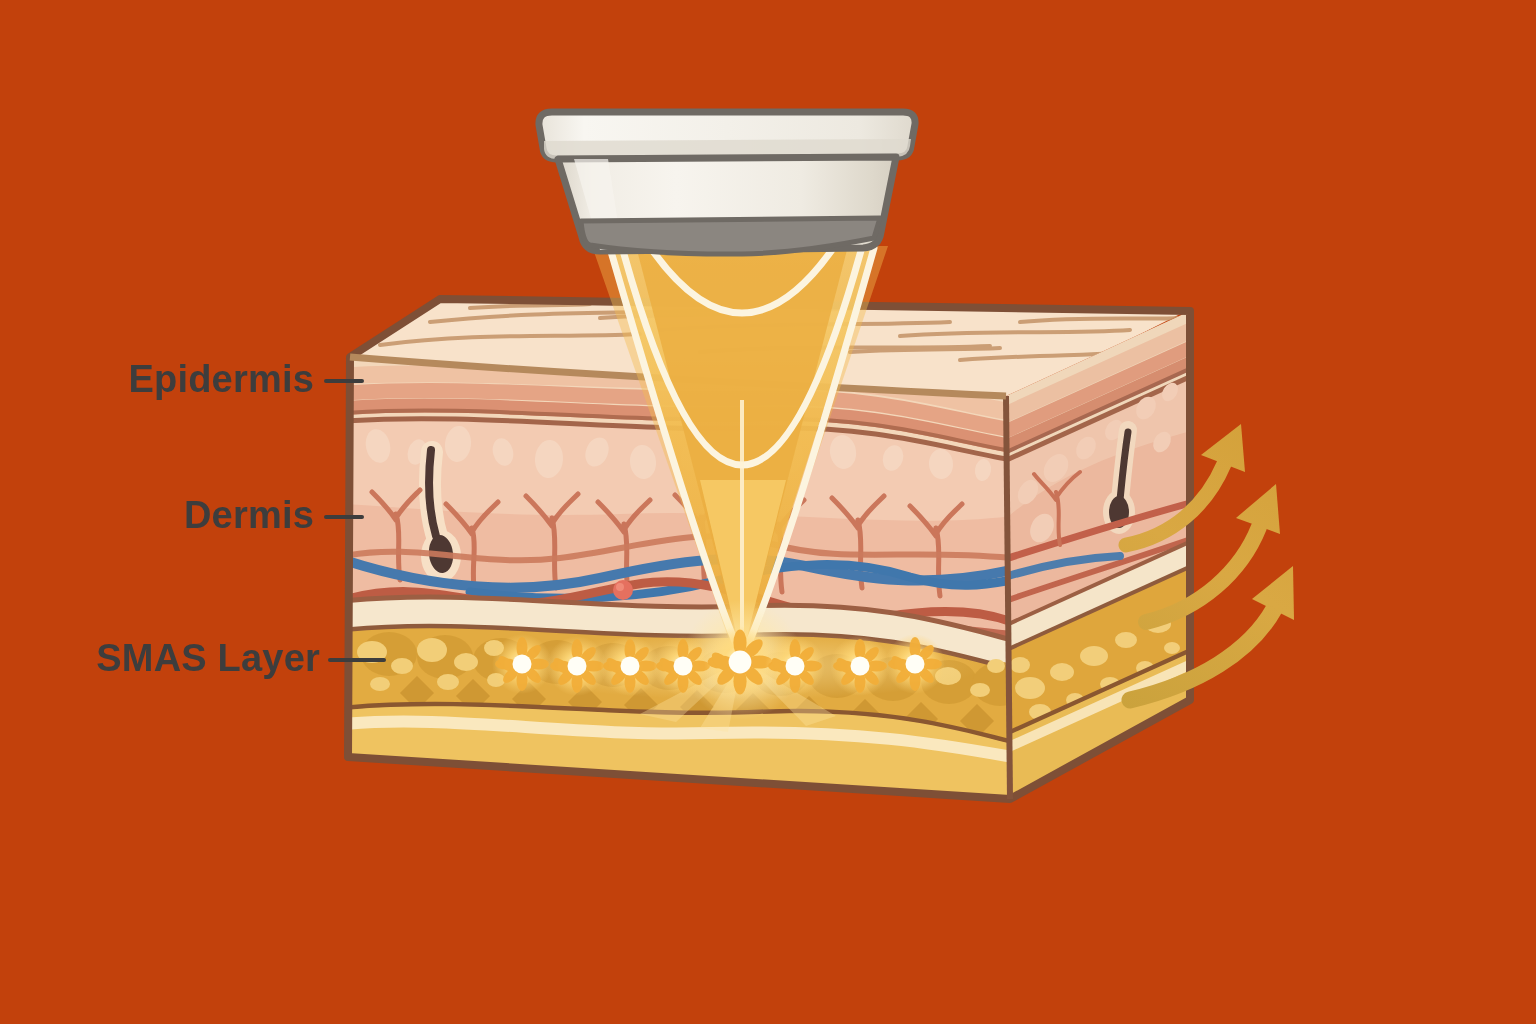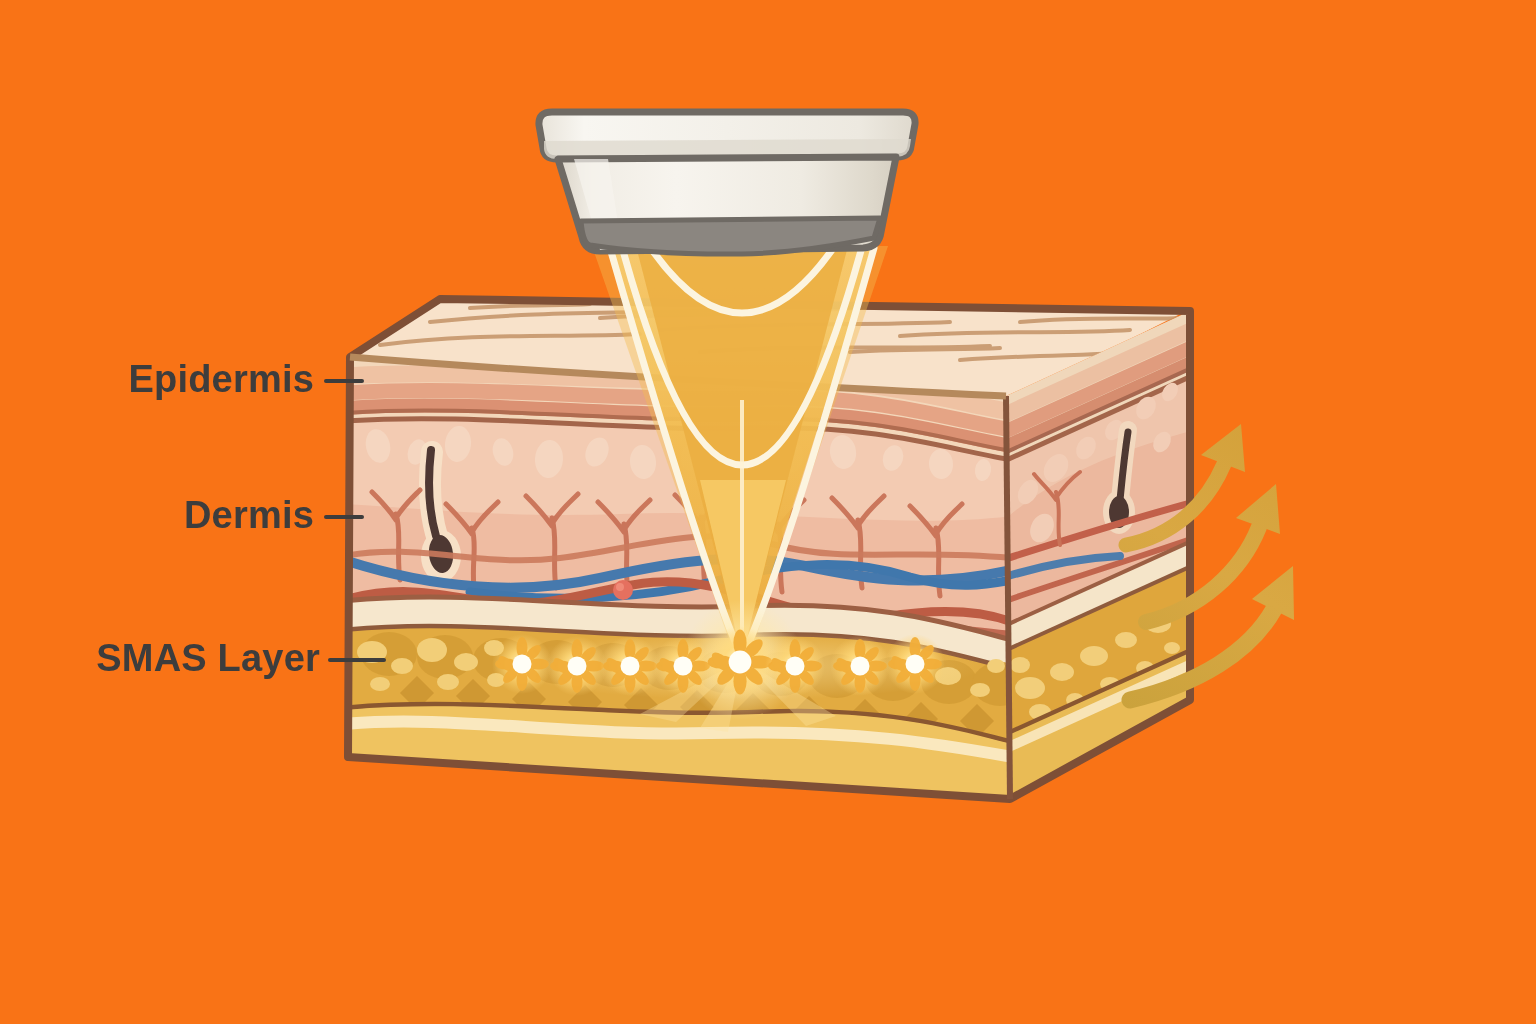--- a/index.html
+++ b/index.html
@@ -1,16 +1,16 @@
 <!DOCTYPE html>
 <html><head>
 <meta charset="utf-8">
 <style>
   html,body{margin:0;padding:0;background:#ffffff;}
-  .stage{position:relative;width:1536px;height:1024px;background:#f97316;overflow:hidden;
+  .stage{position:relative;width:1536px;height:1024px;background:#c2410c;overflow:hidden;
          font-family:"Liberation Sans", sans-serif;}
   svg{display:block;}
   text.layer-label{font-family:"Liberation Sans", sans-serif;font-size:38px;font-weight:600;letter-spacing:0.2px;}
 </style>
 </head>
 <body>
 
 <div class="stage">
 <svg width="1536" height="1024" viewBox="0 0 1536 1024">
   <defs>

